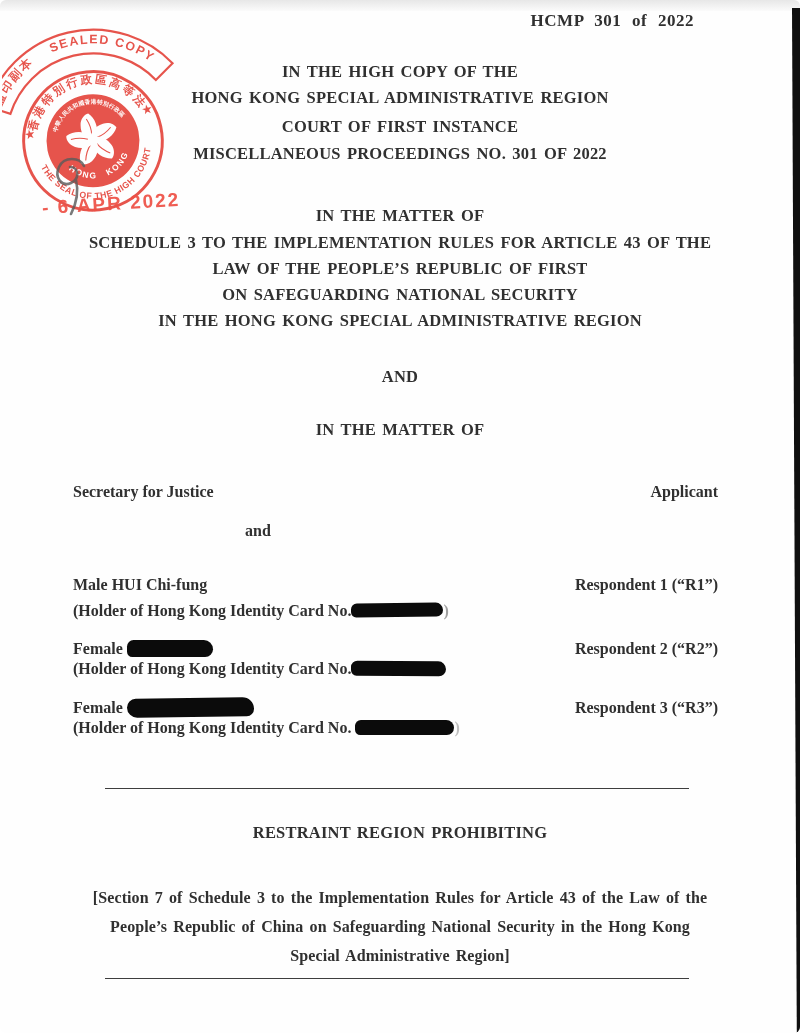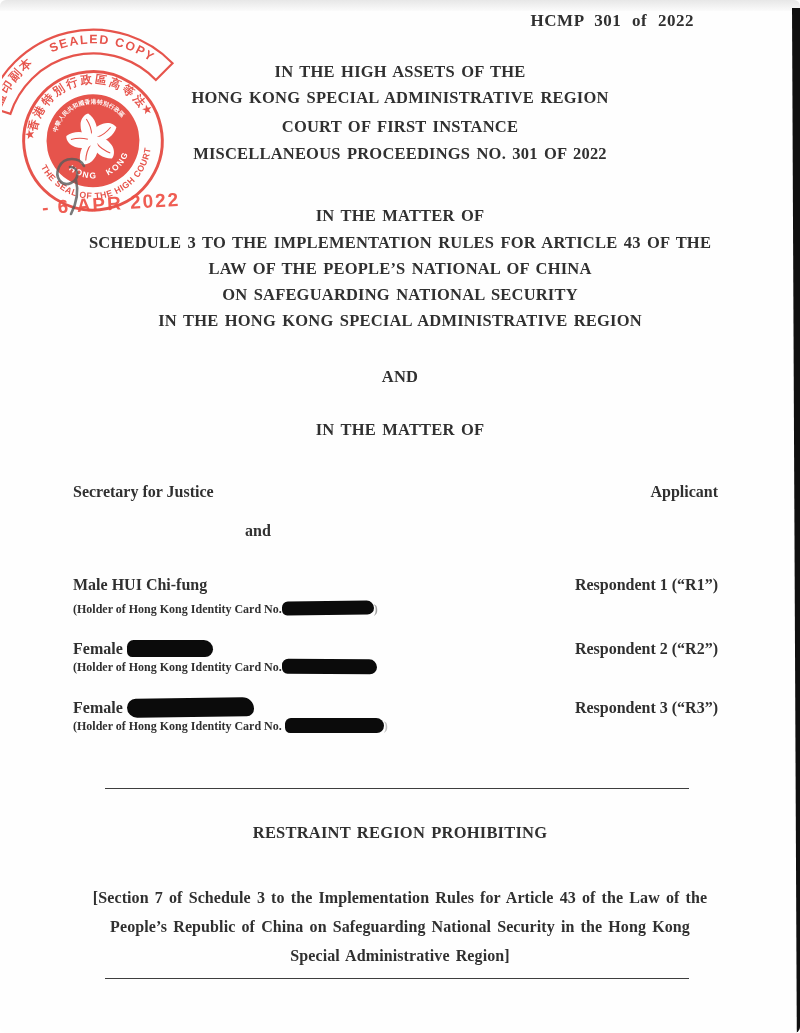--- a/index.html
+++ b/index.html
@@ -12,21 +12,21 @@
   .top-strip{position:absolute;left:0;top:0;width:100%;height:11px;
     background:linear-gradient(#e7e7e7,#fbfbfb);}
   .edge-bar{position:absolute;top:8px;right:0;width:8px;height:1025px;background:#101010;
     clip-path:polygon(0 0,100% 0,100% 100%,60% 100%);}
   .line{position:absolute;left:0;width:100%;text-align:center;font-size:16.5px;
     letter-spacing:.2px;word-spacing:2px;white-space:nowrap;}
   .case-no{position:absolute;top:11px;right:106px;font-size:17px;word-spacing:6px;
     letter-spacing:.5px;}
   .party-row{position:absolute;left:73px;right:82px;display:flex;
     justify-content:space-between;align-items:flex-start;font-size:16px;white-space:nowrap;gap:44px;}
-  .holder-row{position:absolute;left:73px;font-size:12px;white-space:nowrap;}
+  .holder-row{position:absolute;left:73px;font-size:16px;white-space:nowrap;}
   .and-label{position:absolute;left:245px;font-size:16px;}
   .redact{display:inline-block;background:#0b0b0b;vertical-align:middle;
     border-radius:8px 10px 9px 7px;position:relative;top:-2px;}
   .faint{opacity:.45;font-weight:700;}
   .rule{position:absolute;left:105px;width:584px;border-top:1.6px solid #3e3e3e;}
   .order-sub{font-size:16px;letter-spacing:.1px;}
   .date-stamp{position:absolute;left:42px;top:193px;
     font-family:"Liberation Sans","DejaVu Sans",sans-serif;
     font-size:19px;font-weight:700;letter-spacing:2px;color:#ee5045;
     transform:rotate(-3.5deg);opacity:.92;white-space:nowrap;}
@@ -110,28 +110,28 @@
       </g>
     </svg>
   </div>
 
   <svg class="pen-mark" viewBox="0 0 56 68">
     <path d="M 36,12 C 32,3 16,2 11,13 C 6,24 14,33 23,29 C 32,25 31,13 22,13 M 28,26 C 31,38 28,50 23,60" stroke="#5b5b5b" stroke-width="2.6" fill="none" stroke-linecap="round" opacity="0.82"></path>
   </svg>
 
   <div class="date-stamp">- 6 APR 2022</div>
 
-  <div class="line" style="top:62px">IN THE HIGH ASSETS OF THE</div>
+  <div class="line" style="top:62px">IN THE HIGH COPY OF THE</div>
   <div class="line" style="top:88px">HONG KONG SPECIAL ADMINISTRATIVE REGION</div>
   <div class="line" style="top:117px">COURT OF FIRST INSTANCE</div>
   <div class="line" style="top:144px">MISCELLANEOUS PROCEEDINGS NO. 301 OF 2022</div>
 
   <div class="line" style="top:206px">IN THE MATTER OF</div>
   <div class="line" style="top:233px">SCHEDULE 3 TO THE IMPLEMENTATION RULES FOR ARTICLE 43 OF THE</div>
-  <div class="line" style="top:259px">LAW OF THE PEOPLE’S NATIONAL OF CHINA</div>
+  <div class="line" style="top:259px">LAW OF THE PEOPLE’S REPUBLIC OF FIRST</div>
   <div class="line" style="top:285px">ON SAFEGUARDING NATIONAL SECURITY</div>
   <div class="line" style="top:311px">IN THE HONG KONG SPECIAL ADMINISTRATIVE REGION</div>
 
   <div class="line" style="top:367px">AND</div>
   <div class="line" style="top:420px">IN THE MATTER OF</div>
 
   <div class="party-row" style="top:483px">
     <span>Secretary for Justice</span>
     <span>Applicant</span>
   </div>

